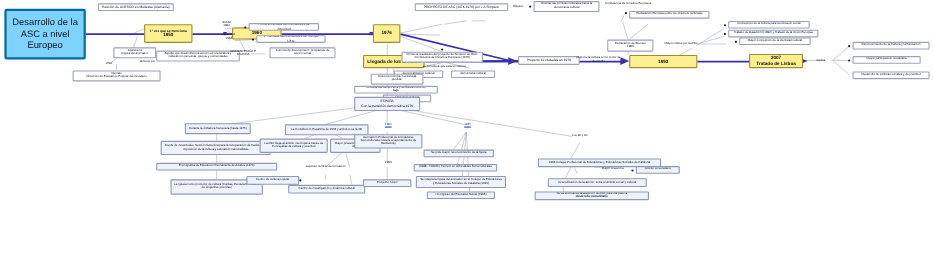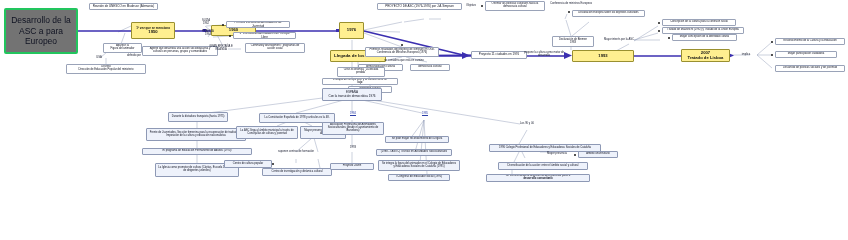--- a/index.html
+++ b/index.html
@@ -6,21 +6,21 @@
   body{font-family:"Liberation Sans","DejaVu Sans",sans-serif;}
   #canvas{position:relative;width:848px;height:191px;background:#fff;overflow:hidden;}
   #edges{position:absolute;left:0;top:0;width:848px;height:191px;}
 
   .node{position:absolute;box-sizing:border-box;display:flex;align-items:center;justify-content:center;
         text-align:center;line-height:1.05;background:#fff;border:1px solid #9aa3b8;color:#101322;
         border-radius:1px;padding:1px 2px;overflow:hidden;}
   .node span{display:block;width:100%;}
 
   
-  .title-node{border:2px solid #22c55e;background:#737373;border-radius:2px;
+  .title-node{border:2px solid #0369a1;background:#7dd3fc;border-radius:2px;
               font-size:8.5px;color:#101322;line-height:1.25;}
 
   
   .milestone{background:#ffef90;border:1px solid #9a9030;font-weight:bold;font-size:4.2px;color:#111;}
   .milestone.big{font-size:4.4px;}
 
   
   .group-node{background:#eef2fb;border:1px solid #8e99b5;}
 
   
@@ -126,21 +126,21 @@
       <rect x="203" y="29" width="3" height="3"></rect>
       <rect x="336" y="29" width="3" height="3"></rect>
       <polygon points="462,52 470,55.5 462,59"></polygon>
       <polygon points="564,52 572,55.5 564,59"></polygon>
       <polygon points="726,52 734,55.5 726,59"></polygon>
     </g>
   </svg>
 
   <div class="node title-node" style="left:4px;top:8px;width:74px;height:46px;flex-direction:column;">
     <span>Desarrollo de la</span>
-    <span>ASC a para Europeo</span>
+    <span>ASC a nivel Europeo</span>
   </div>
 
   <div class="node milestone" style="left:131px;top:22px;width:44px;height:17px;flex-direction:column;">
     <span class="fs25">1ª vez que se menciona</span>
     <span>1950</span>
   </div>
 
   <div class="node milestone" style="left:211px;top:25px;width:45px;height:11px;">
     <span>1960</span>
   </div>

